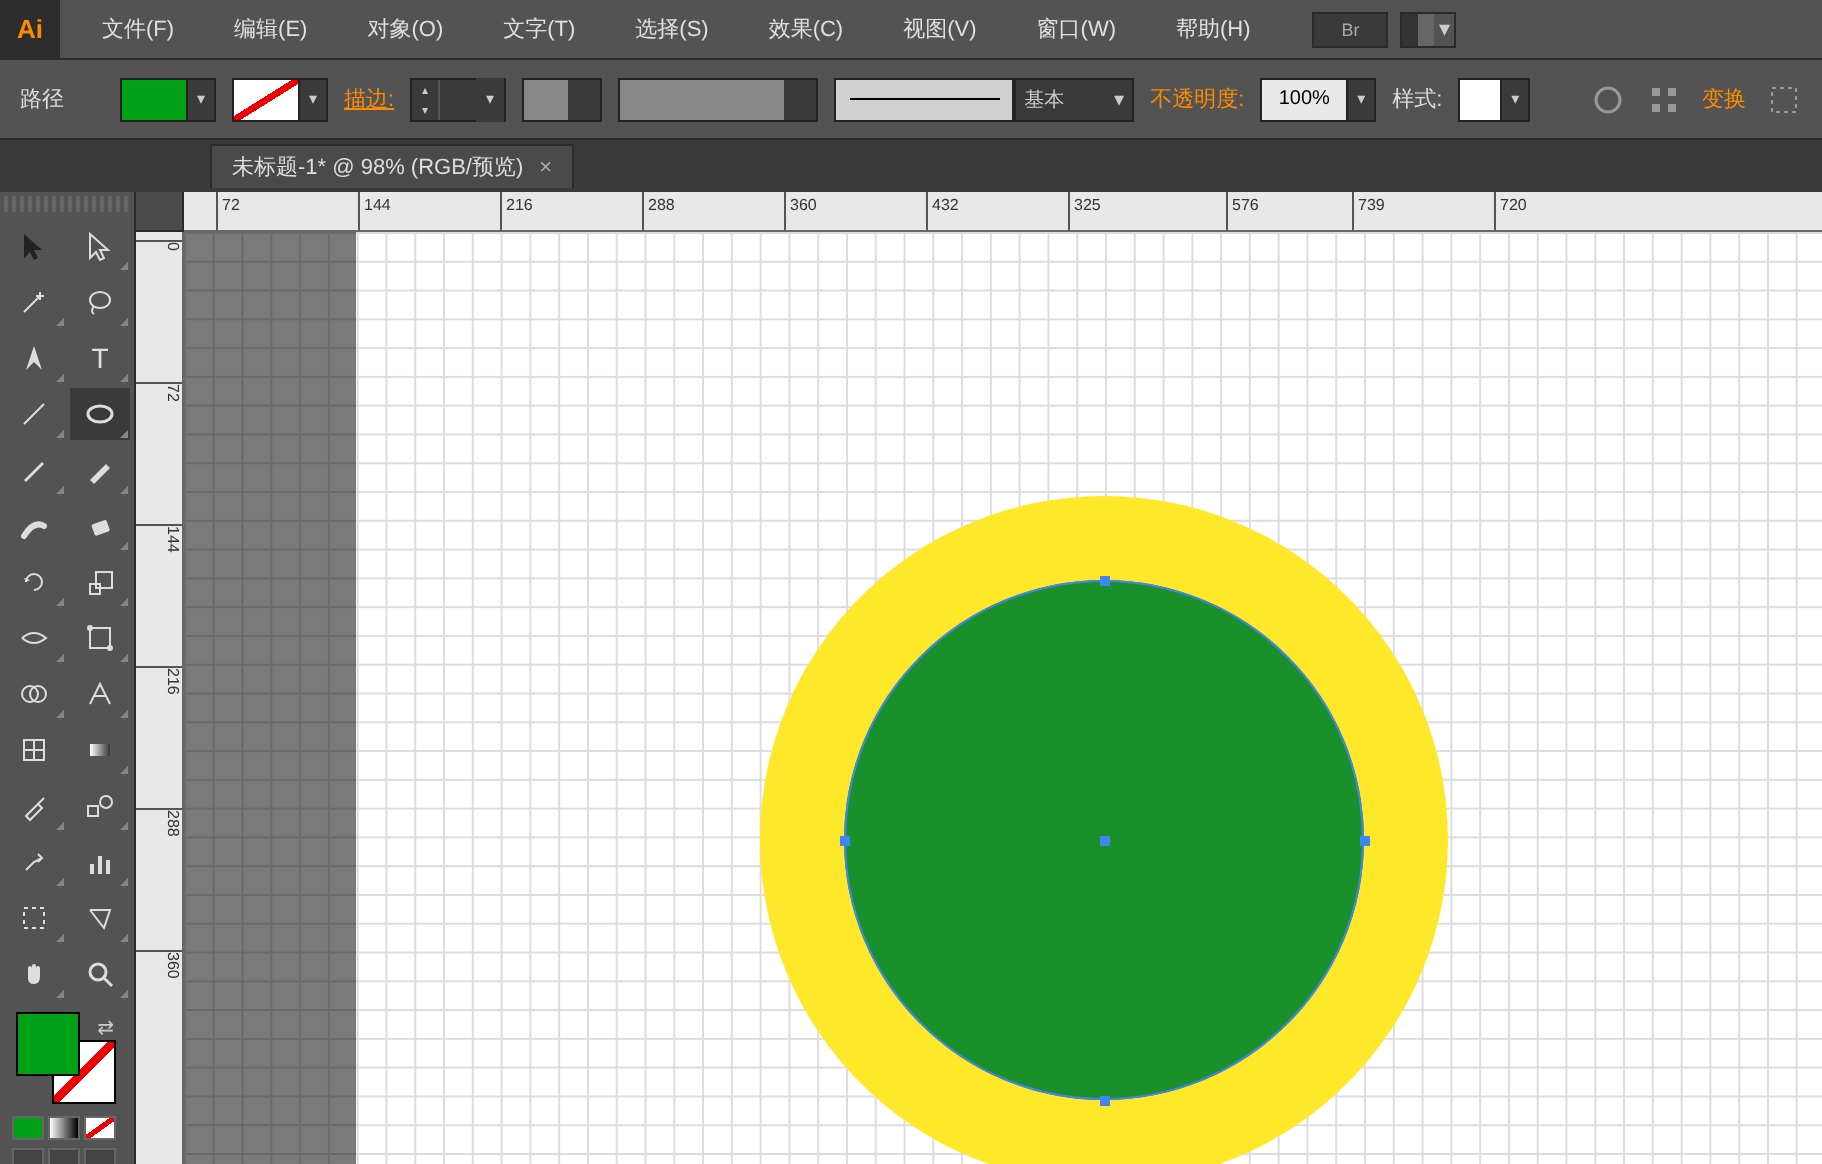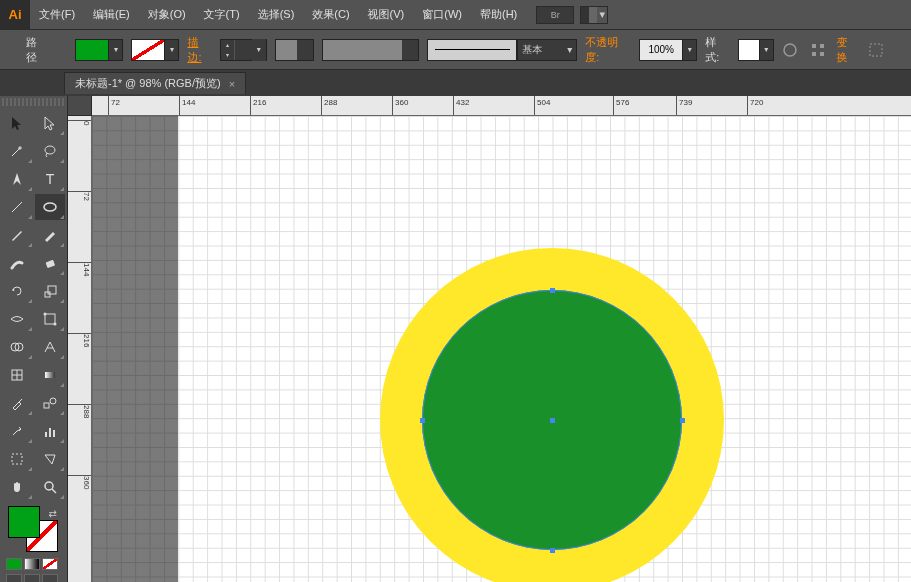--- a/index.html
+++ b/index.html
@@ -1,29 +1,29 @@
 <!DOCTYPE html>
 <html><head>
 <meta charset="utf-8">
 <style>
 * { margin: 0; padding: 0; box-sizing: border-box; font-family: "Microsoft YaHei", Arial, sans-serif; }
 body { background: #4a4a4a; width: 911px; height: 582px; overflow: hidden; color: #ccc; font-size: 11px; user-select: none; }
 
-.menubar { height: 30px; background: #535353; display: flex; align-items: center; border-bottom: 1px solid #2a2a2a; }
+.menubar { height: 30px; background: #535353; display: flex; align-items: center; border-bottom: 1px solid #2a2a2a; gap: 12px; }
 .app-logo { width: 30px; height: 30px; background: #2d2d2d; display: flex; align-items: center; justify-content: center; color: #ff8a00; font-weight: bold; font-size: 13px; }
 .menu-item { padding: 13px 9px; height: 20px; display: flex; align-items: center; cursor: pointer; color: #e0e0e0; }
 .menu-right { display: flex; margin-left: 10px; gap: 6px; align-items: center; }
 .menu-icon-btn { width: 38px; height: 18px; background: #3a3a3a; border: 1px solid #2a2a2a; display: flex; align-items: center; justify-content: center; font-size: 9px; color: #aaa; }
 .menu-panel-btn { width: 28px; height: 18px; display: flex; border: 1px solid #2a2a2a; }
 .menu-panel-half { flex: 1; }
 .dark-half { background: #333; }
 .light-half { background: #666; }
 .arrow { width: 10px; display: flex; align-items: center; justify-content: center; }
 
-.control-bar { height: 40px; background: #535353; display: flex; align-items: center; padding: 0 26px; border-bottom: 1px solid #2a2a2a; gap: 8px; }
+.control-bar { height: 40px; background: #535353; display: flex; align-items: center; padding: 0 10px; border-bottom: 1px solid #2a2a2a; gap: 8px; }
 .label { color: #ddd; }
 .swatch { width: 34px; height: 22px; border: 1px solid #222; display: flex; }
 .fill-sw { background: #00a017; }
 .stroke-sw { background: #fff; position: relative; }
 .stroke-sw::after { content: ''; position: absolute; inset: 0; background: linear-gradient(to bottom right, transparent 45%, #e00 45%, #e00 55%, transparent 55%); }
 .small-arrow-btn { width: 14px; height: 22px; background: #3a3a3a; border: 1px solid #222; border-left: none; display: flex; align-items: center; justify-content: center; font-size: 8px; }
 .stroke-label { color: #ff8a00; text-decoration: underline; }
 .weight-select { width: 48px; height: 22px; background: #3a3a3a; border: 1px solid #222; display: flex; align-items: center; }
 .weight-arrows { width: 14px; height: 100%; display: flex; flex-direction: column; border-right: 1px solid #555; }
 .mini-arrow { flex: 1; display: flex; align-items: center; justify-content: center; font-size: 6px; }
@@ -31,21 +31,21 @@
 .brush-preview { width: 90px; height: 22px; background: #d0d0d0; border: 1px solid #222; display: flex; align-items: center; justify-content: center; }
 .brush-line { width: 75px; height: 1px; background: #000; }
 .brush-label-select { width: 60px; height: 22px; background: #3a3a3a; border: 1px solid #222; display: flex; align-items: center; justify-content: space-between; padding: 0 4px; font-size: 10px; }
 .opacity-label { color: #ff8a00; }
 .opacity-input { width: 44px; height: 22px; background: #e8e8e8; border: 1px solid #222; color: #000; text-align: center; font-size: 10px; display: flex; align-items: center; justify-content: center; }
 .white-sw { width: 22px; height: 22px; background: #fff; border: 1px solid #222; }
 .right-icons { margin-left: auto; display: flex; gap: 10px; align-items: center; }
 .icon-btn { width: 18px; height: 18px; display: flex; align-items: center; justify-content: center; color: #999; }
 .transform-label { color: #ff8a00; }
 
-.doc-tab-bar { height: 26px; background: #3a3a3a; display: flex; align-items: center; padding-left: 64px; }
+.doc-tab-bar { height: 26px; background: #3a3a3a; display: flex; align-items: center; padding-left: 105px; }
 .doc-tab { height: 22px; background: #4a4a4a; border: 1px solid #2a2a2a; border-bottom: none; padding: 0 10px; display: flex; align-items: center; gap: 8px; font-size: 11px; color: #ddd; }
 .tab-close { font-size: 11px; color: #aaa; }
 
 .workspace { display: flex; height: 486px; }
 
 .tool-panel { width: 68px; background: #535353; border-right: 1px solid #2a2a2a; padding: 2px; }
 .tool-drag { height: 8px; background: repeating-linear-gradient(90deg, #666 0 2px, #535353 2px 4px); margin-bottom: 4px; }
 .tool-grid { display: grid; grid-template-columns: 1fr 1fr; gap: 2px; }
 .tool { height: 26px; background: #535353; display: flex; align-items: center; justify-content: center; position: relative; cursor: pointer; }
 .tool.selected { background: #3a3a3a; }
@@ -376,22 +376,22 @@
     </div>
   </div>
 
   <div class="canvas-col">
     <div class="hruler">
       <div class="htick" style="left:16px">72</div>
       <div class="htick" style="left:87px">144</div>
       <div class="htick" style="left:158px">216</div>
       <div class="htick" style="left:229px">288</div>
       <div class="htick" style="left:300px">360</div>
-      <div class="htick" style="left:361px">432</div>
-      <div class="htick" style="left:442px">504</div>
+      <div class="htick" style="left:371px">432</div>
+      <div class="htick" style="left:442px">325</div>
       <div class="htick" style="left:521px">576</div>
       <div class="htick" style="left:584px">739</div>
       <div class="htick" style="left:655px">720</div>
     </div>
     <div class="canvas-area">
       <div class="grid-bg"></div>
       <div class="gray-origin">
         <div class="gray-origin-grid"></div>
       </div>
       <div class="yellow-circle" style="left:288px;top:132px;width:344px;height:344px"></div>

